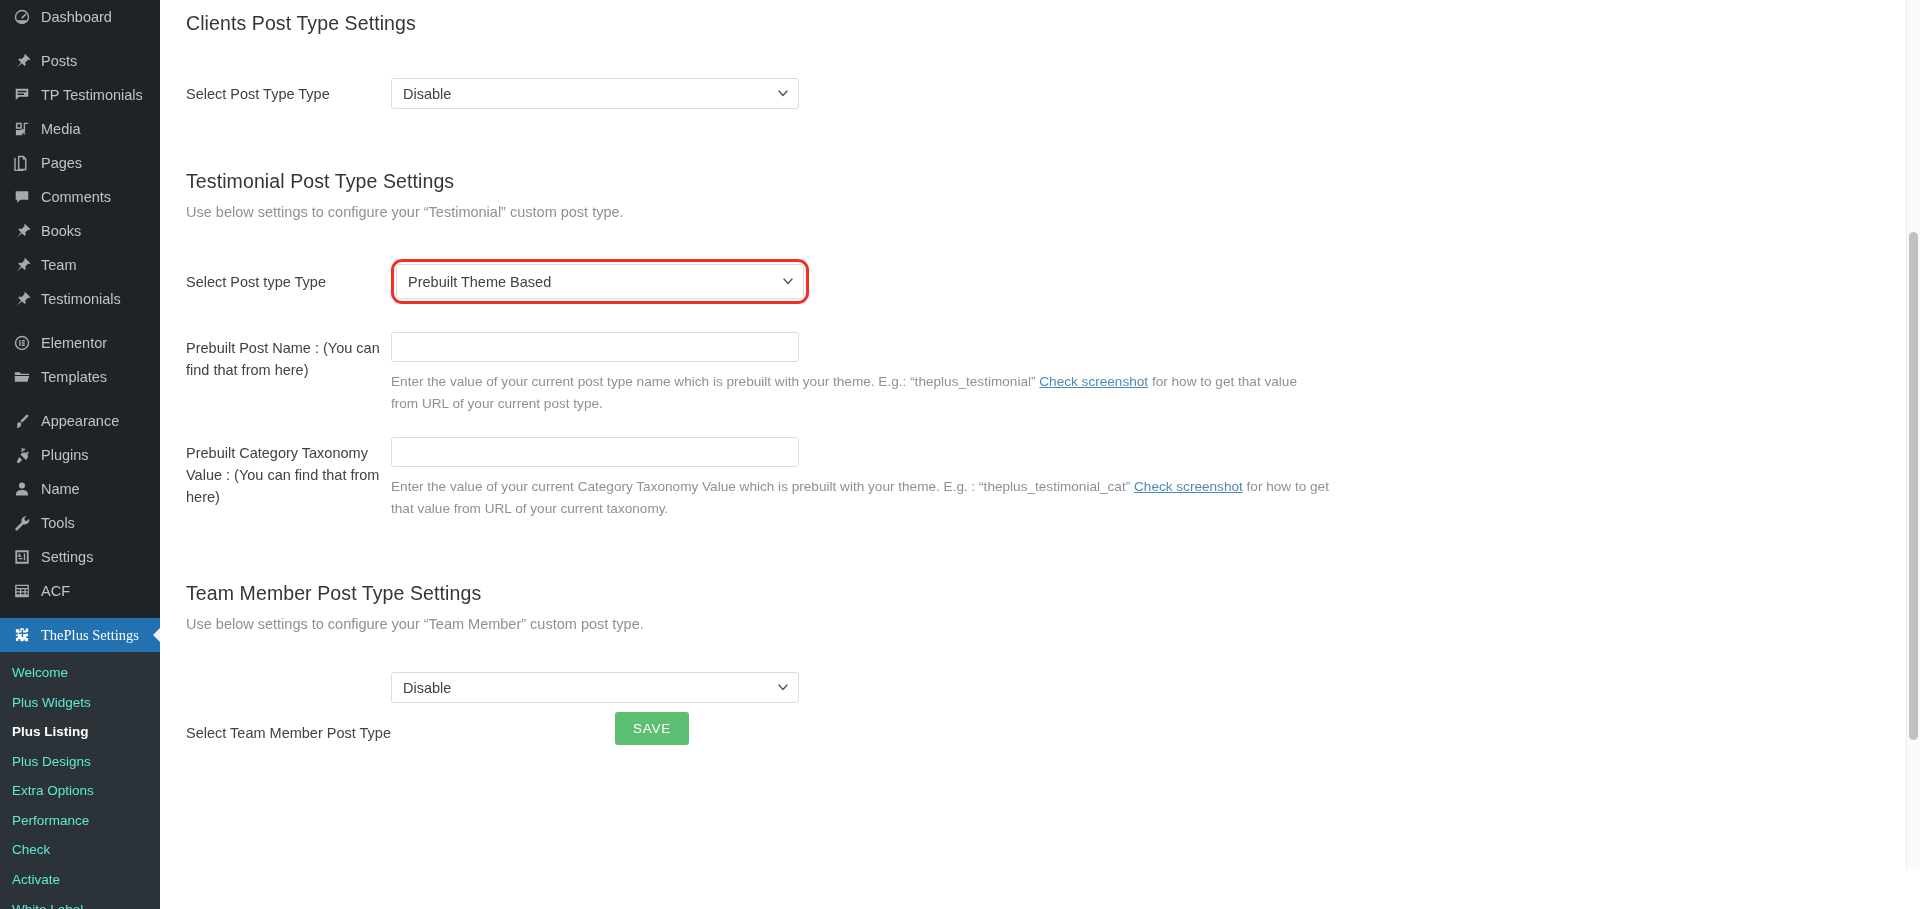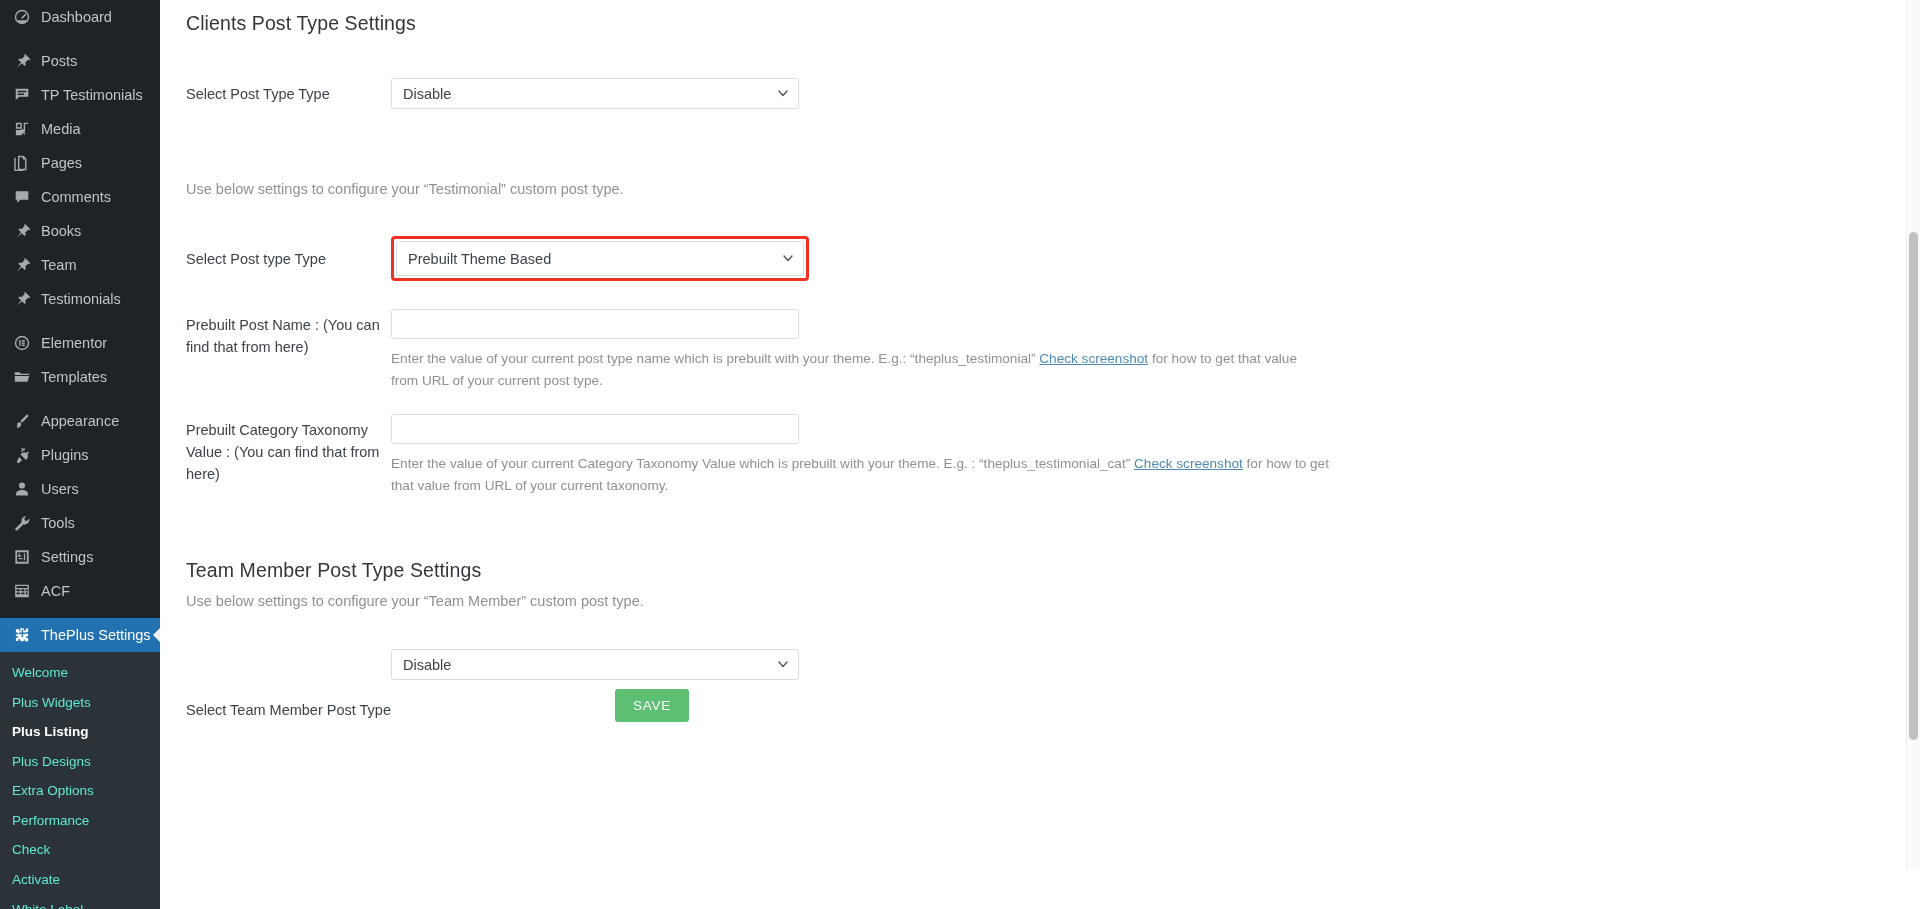--- a/index.html
+++ b/index.html
@@ -44,20 +44,21 @@
     white-space: nowrap;
   }
   .menu-item .mi-label { margin-left: 9px; }
 
   .menu-item.sep-top { margin-top: 10px; }
 
   .menu-item.current {
     background: #2271b1;
     color: #ffffff;
     font-weight: 400;
+    font-family: Liberation Serif, serif;
   }
   .menu-item.current::after {
     content: "";
     position: absolute;
     right: -1px;
     top: 50%;
     margin-top: -8px;
     border-style: solid;
     border-width: 8px 8px 8px 0;
     border-color: transparent #f0f0f1 transparent transparent;
@@ -166,21 +167,21 @@
     margin-top: -4px;
     width: 10px;
     height: 7px;
     pointer-events: none;
   }
   .select-box .chev svg { display: block; }
 
   .highlight-wrap {
     display: inline-block;
     border: 3px solid #ee3124;
-    border-radius: 4px;
+    border-radius: 11px;
     padding: 2px;
   }
   .highlight-wrap .select-box {
     width: 408px;
     height: 35px;
   }
 
   .text-input {
     width: 408px;
     height: 30px;
@@ -349,21 +350,21 @@
           </svg>
         </span>
         <span class="mi-label">Plugins</span>
       </div>
       <div class="menu-item">
         <span class="mi-icon">
           <svg width="18" height="18" viewBox="0 0 20 20" fill="currentColor">
             <path d="M10 2.8a3.4 3.4 0 110 6.8 3.4 3.4 0 010-6.8zM10 11c3.6 0 6.6 1.8 6.6 4v2.2H3.4V15c0-2.2 3-4 6.6-4z"></path>
           </svg>
         </span>
-        <span class="mi-label">Users</span>
+        <span class="mi-label">Name</span>
       </div>
       <div class="menu-item">
         <span class="mi-icon">
           <svg width="18" height="18" viewBox="0 0 20 20" fill="currentColor">
             <path d="M14.9 2.4a5.1 5.1 0 00-5.3 6.8L2.8 16a1.5 1.5 0 002.1 2.1l6.8-6.8a5.1 5.1 0 006.3-6.3l-2.7 2.7-2.1-.6-.6-2.1 2.3-2.6z"></path>
           </svg>
         </span>
         <span class="mi-label">Tools</span>
       </div>
       <div class="menu-item">
@@ -419,20 +420,21 @@
                   <svg width="10" height="7" viewBox="0 0 10 7">
                     <path d="M1 1 L5 5.5 L9 1" fill="none" stroke="#50575e" stroke-width="1.4" stroke-linecap="round" stroke-linejoin="round"></path>
                   </svg>
                 </span>
               </div>
             </div>
           </div>
         </div>
 
         <div style="padding-top:61px;">
+          <h2 class="section-title">Testimonial Post Type Settings</h2>
           <p class="section-desc">Use below settings to configure your “Testimonial” custom post type.</p>
 
           <div class="field-row" style="margin-top:39px;">
             <div class="field-label" style="padding-top:13px;">Select Post type Type</div>
             <div class="field-control">
               <div class="highlight-wrap">
                 <div class="select-box">
                   <span>Prebuilt Theme Based</span>
                   <span class="chev">
                     <svg width="10" height="7" viewBox="0 0 10 7">

